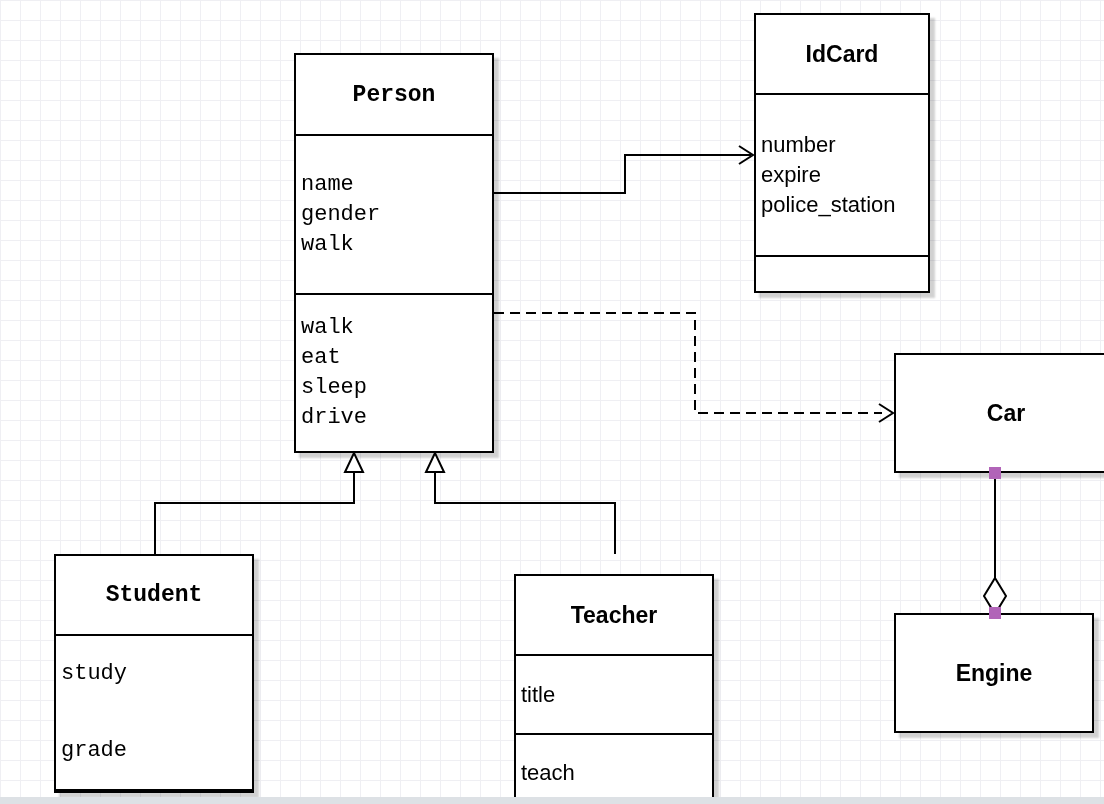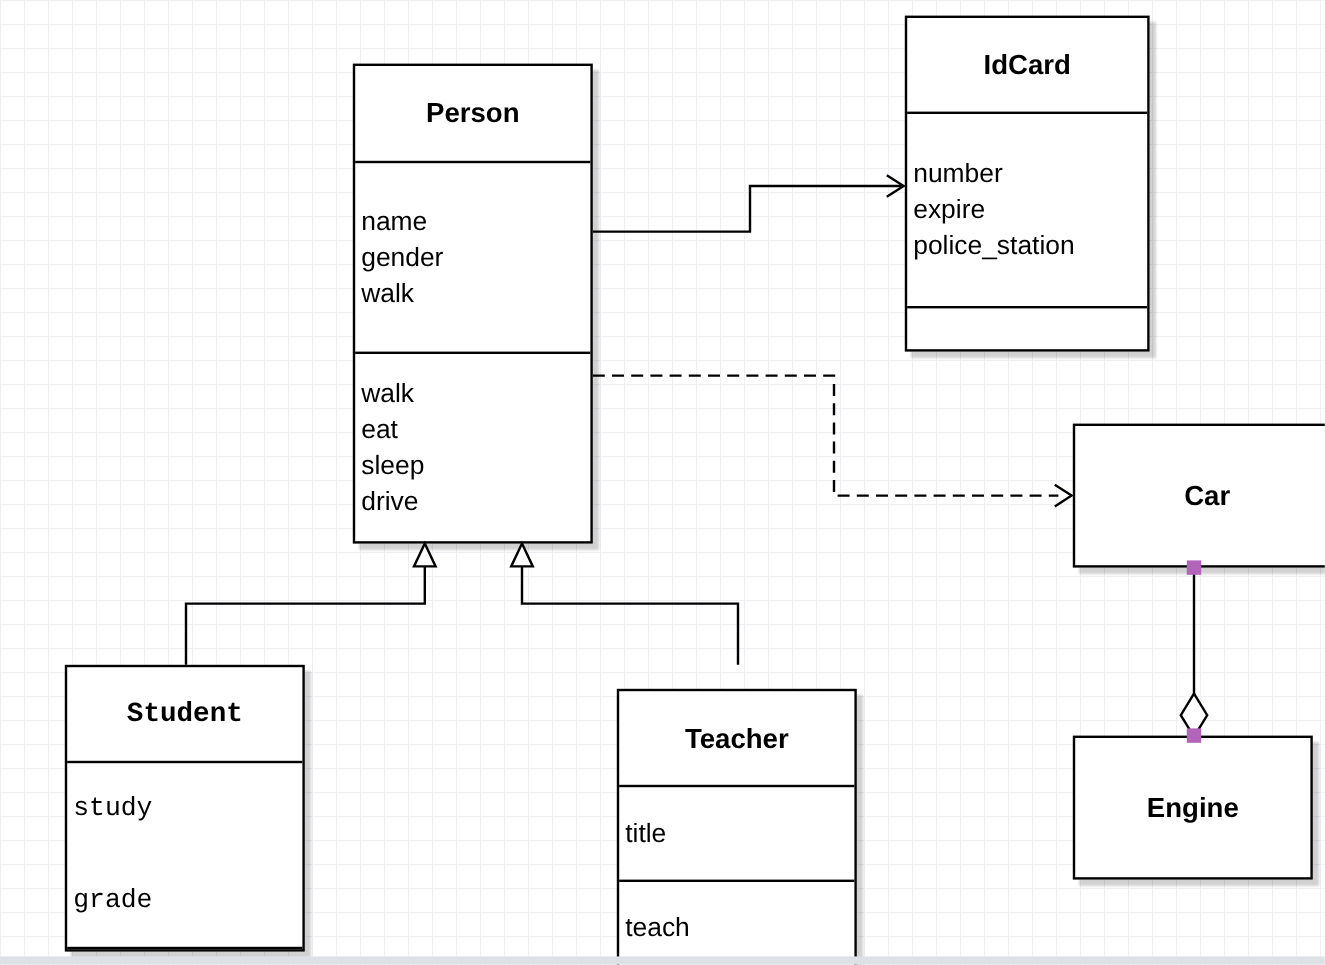--- a/index.html
+++ b/index.html
@@ -62,36 +62,36 @@
     left: 0; top: 797px;
     width: 1104px; height: 7px;
     background: #dde1e5;
   }
 </style>
 </head>
 <body>
 
 <div class="canvas">
 
-  <div class="uml-class" style="left:294px; top:53px; width:200px; height:400px;">
+  <div class="uml-class" style="left:294px; top:53px; width:200px; height:400px;font-family:Liberation Mono, monospace;">
     <div class="uml-title divider-below" style="height:81px">Person</div>
     <div class="compartment divider-below" style="height:159px">
       <div class="member">name</div>
       <div class="member">gender</div>
       <div class="member">walk</div>
     </div>
     <div class="compartment fill">
       <div class="member">walk</div>
       <div class="member">eat</div>
       <div class="member">sleep</div>
       <div class="member">drive</div>
     </div>
   </div>
 
-  <div class="uml-class" style="left:754px; top:13px; width:204px; height:280px;">
+  <div class="uml-class" style="left:754px; top:13px; width:176px; height:280px;">
     <div class="uml-title divider-below" style="height:80px">IdCard</div>
     <div class="compartment divider-below" style="height:162px">
       <div class="member">number</div>
       <div class="member">expire</div>
       <div class="member">police_station</div>
     </div>
     <div class="compartment fill"></div>
   </div>
 
   <div class="uml-class" style="left:54px; top:554px; width:200px; height:239px;font-family:Liberation Mono, monospace;">

